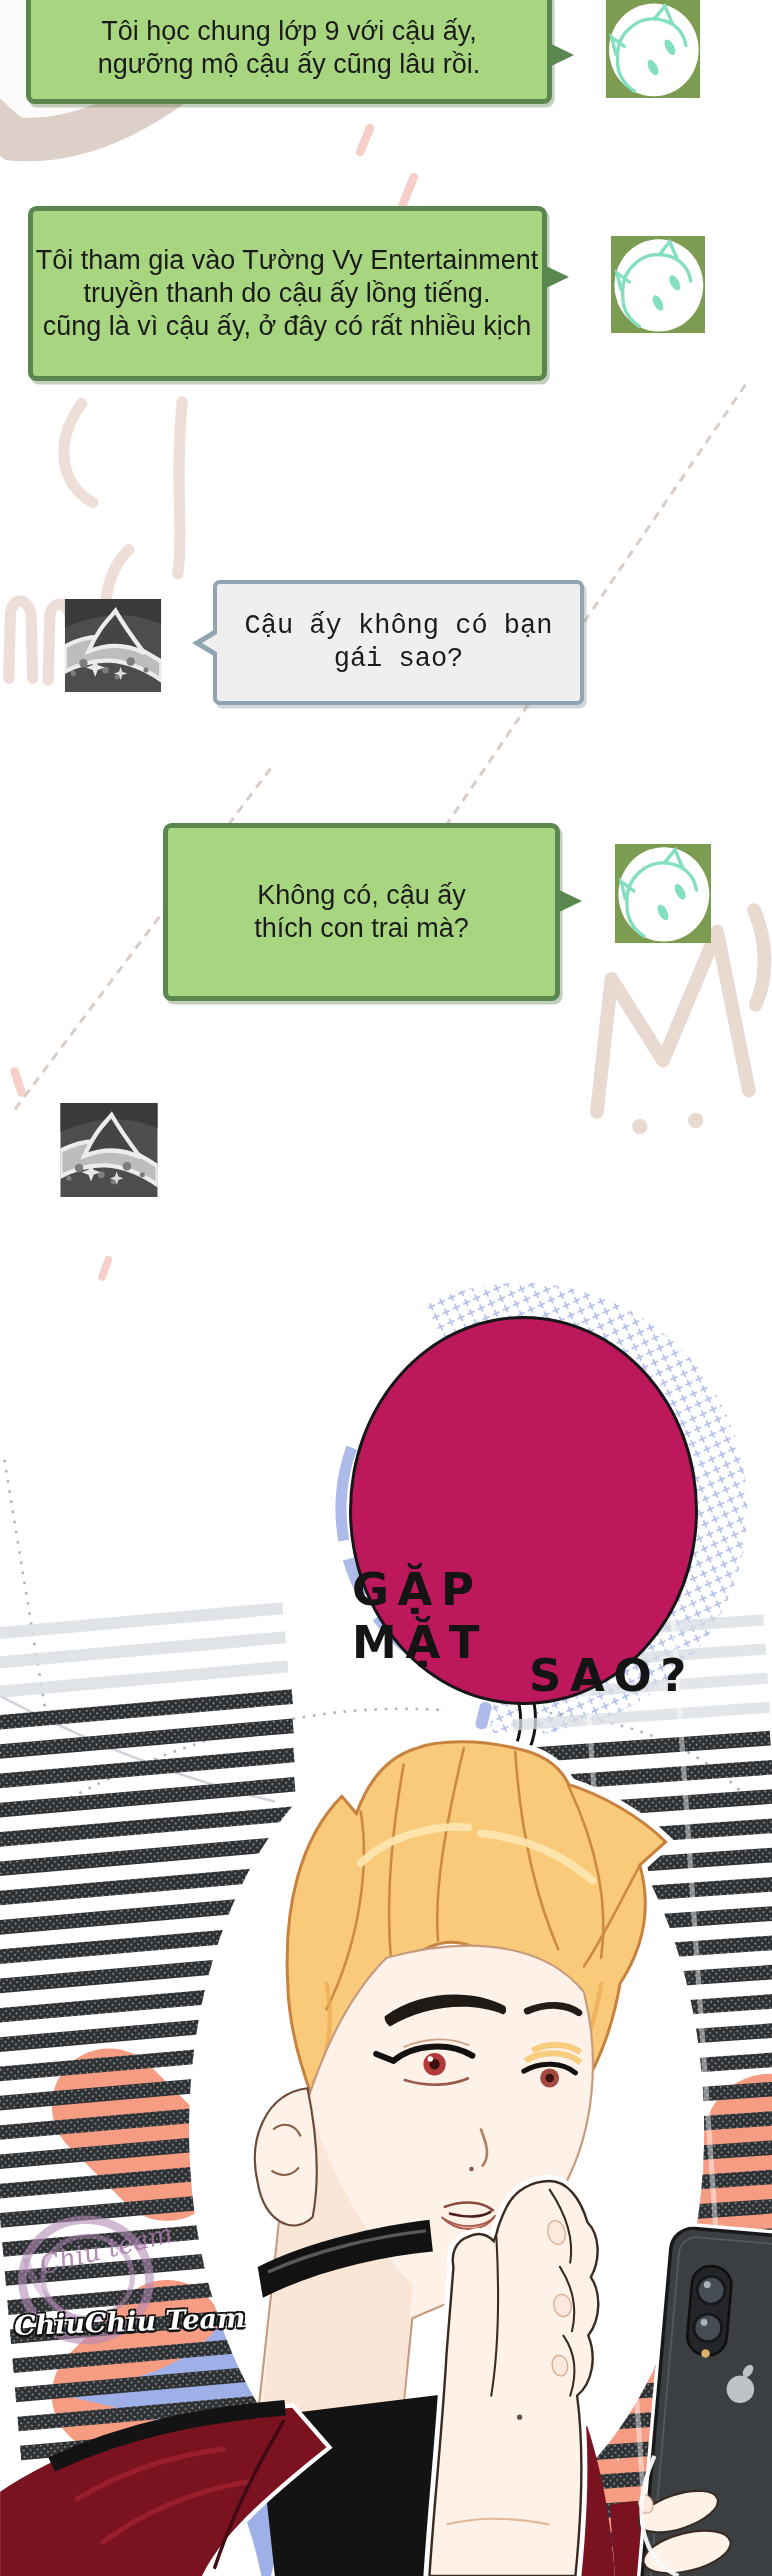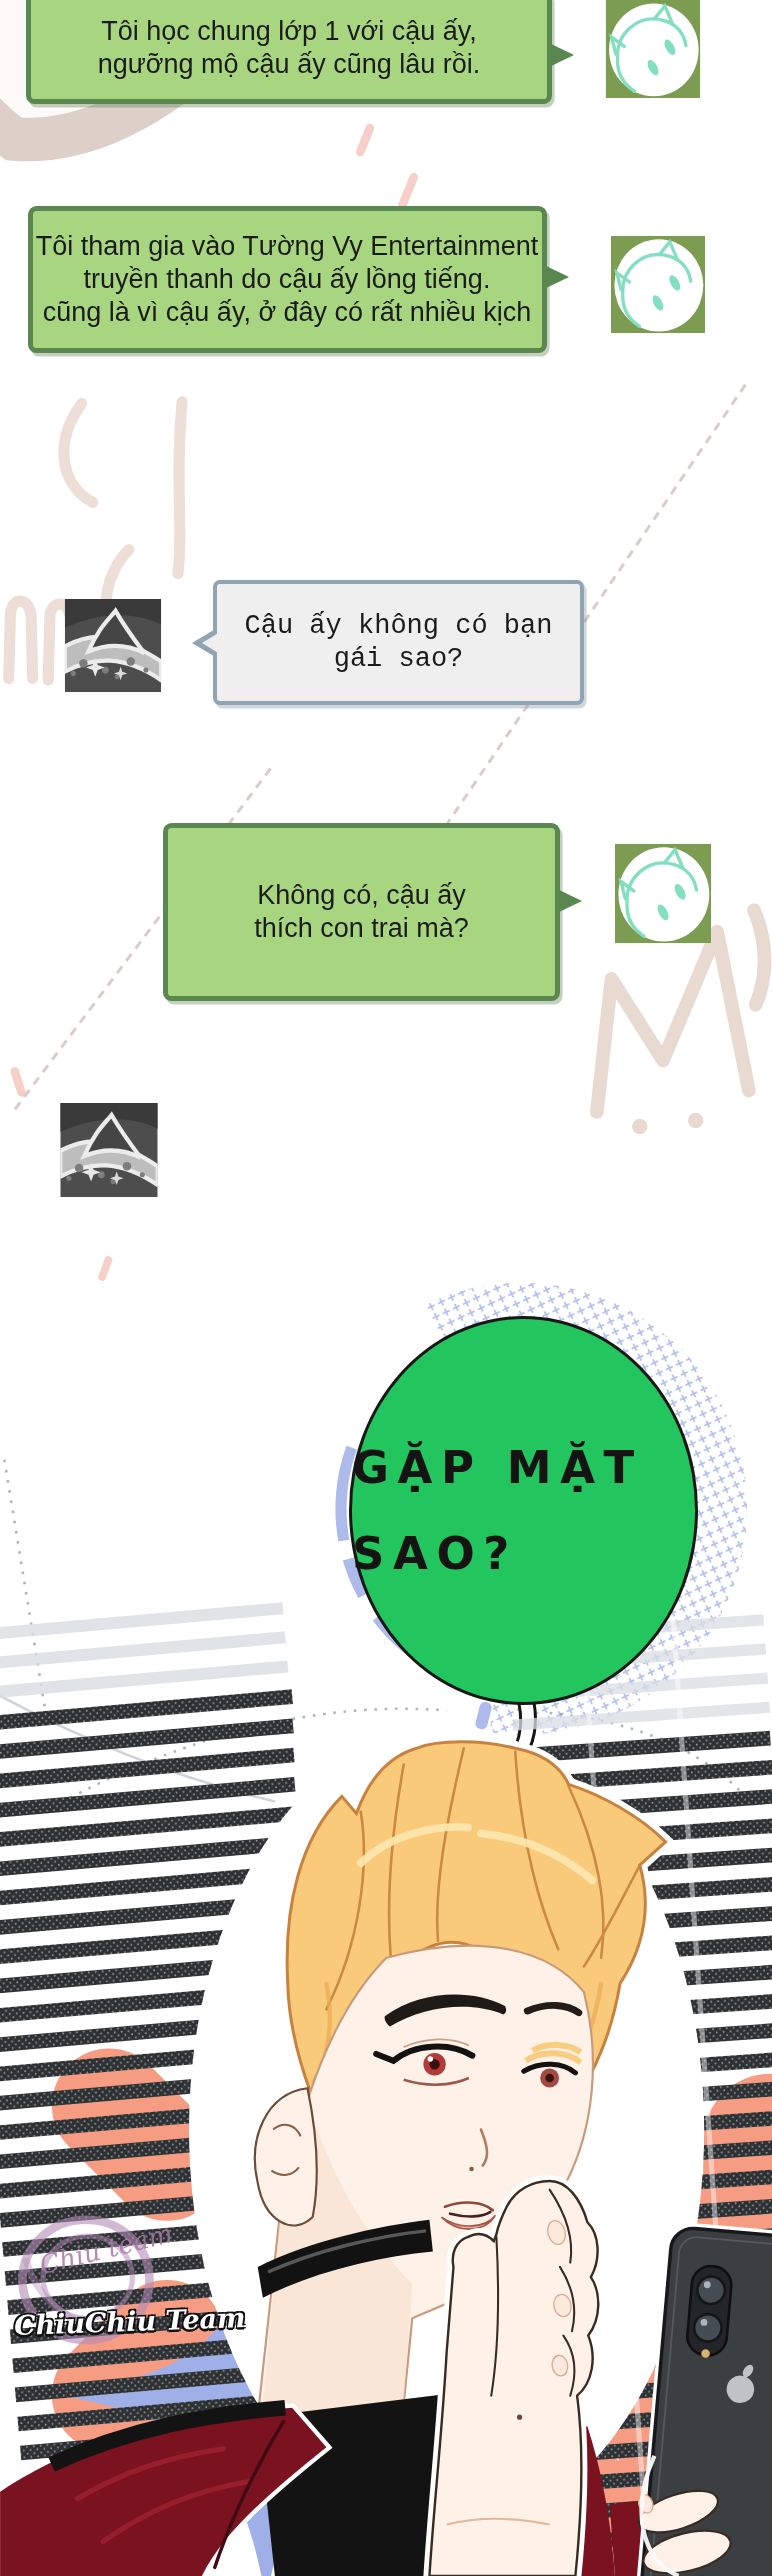--- a/index.html
+++ b/index.html
@@ -20,39 +20,39 @@
                 border-left:27.5px solid var(--green-border);}
   .bubble.gray{background:var(--gray-fill);border:4.3px solid var(--gray-border);border-radius:6.9px;
                box-shadow:2.6px 3.4px 0 rgba(120,140,155,.35);}
   .bubble.gray::before{content:"";position:absolute;left:-25px;top:var(--tail-top);
                 width:0;height:0;border-top:15.5px solid transparent;border-bottom:15.5px solid transparent;
                 border-right:25px solid var(--gray-border);}
   .bubble.gray::after{content:"";position:absolute;left:-15.5px;top:calc(var(--tail-top) + 4.3px);
                 width:0;height:0;border-top:11px solid transparent;border-bottom:11px solid transparent;
                 border-right:18px solid var(--gray-fill);}
   #b1{left:26px;top:-8.6px;width:526px;height:113px;--tail-top:46px;}
-  #b2{left:27.5px;top:206px;width:519px;height:147px;--tail-top:53px;}
+  #b2{left:27.5px;top:206px;width:519px;height:175px;--tail-top:53px;}
   #g1{left:213px;top:580px;width:371px;height:125px;font-family:Liberation Mono, monospace;--tail-top:44px;}
   #b3{left:163px;top:823px;width:397px;height:178px;--tail-top:60px;}
   #g2{left:187px;top:1092px;width:550px;height:134px;--tail-top:39px;}
   
   .avatar{position:absolute;z-index:2;}
   #a1{left:605px;top:0;width:96px;height:98px;}
   #a2{left:611px;top:234px;width:94px;height:101px;}
   #a3{left:615px;top:843px;width:96px;height:101px;}
   #ga1{left:64px;top:599px;width:98px;height:93px;}
   #ga2{left:60px;top:1103px;width:98px;height:94px;}
   .avatar svg{width:100%;height:100%;}
   
   .note{position:absolute;left:17px;top:110px;width:653px;z-index:2;
         font-size:20.6px;line-height:31px;color:#161616;white-space:nowrap;}
   
   .balloon{position:absolute;left:349px;top:1316px;width:343px;height:383px;z-index:3;
-           background:#22c55e;border:3.4px solid #171717;border-radius:50%;
-           display:flex;flex-direction:column;justify-content:center;align-items:flex-start;}
+           background:#be185d;border:3.4px solid #171717;border-radius:50%;
+           display:flex;flex-direction:row;justify-content:center;align-items:flex-end;}
   .balloon .line{font-family:"DejaVu Sans",sans-serif;font-weight:bold;font-size:45px;
                  letter-spacing:8.6px;color:#141414;}
   .balloon .line:first-child{margin-bottom:33px;}
   
   .wm-script{position:absolute;left:38px;top:2234px;z-index:4;transform:rotate(-14deg);
              font-family:"DejaVu Serif",serif;font-style:italic;font-size:26px;
              color:#a678a8;opacity:.85;}
   .wm-label{position:absolute;left:13.7px;top:2306px;z-index:4;transform:rotate(-2deg);
             font-family:"DejaVu Serif",serif;font-style:italic;font-weight:bold;font-size:27px;
             color:#ffffff;
@@ -192,21 +192,21 @@
       <use href="#spark" transform="translate(790,1952) scale(0.8)"></use>
       <use href="#spark" transform="translate(320,2040) scale(0.7)"></use>
       <use href="#spark" transform="translate(868,2062) scale(0.9)"></use>
       <use href="#spark" transform="translate(40,1890) scale(0.6)"></use>
       <use href="#spark" transform="translate(350,1850) scale(0.5)"></use>
     </g>
   </svg>
 
   <div id="b1" class="bubble green">
     <div class="txt">
-      <span>Tôi học chung lớp 1 với cậu ấy,</span>
+      <span>Tôi học chung lớp 9 với cậu ấy,</span>
       <span>ngưỡng mộ cậu ấy cũng lâu rồi.</span>
     </div>
   </div>
   <div id="a1" class="avatar">
     <svg viewBox="0 0 112 116">
         <use href="#cat-av"></use>
       </svg>
   </div>
 
 

